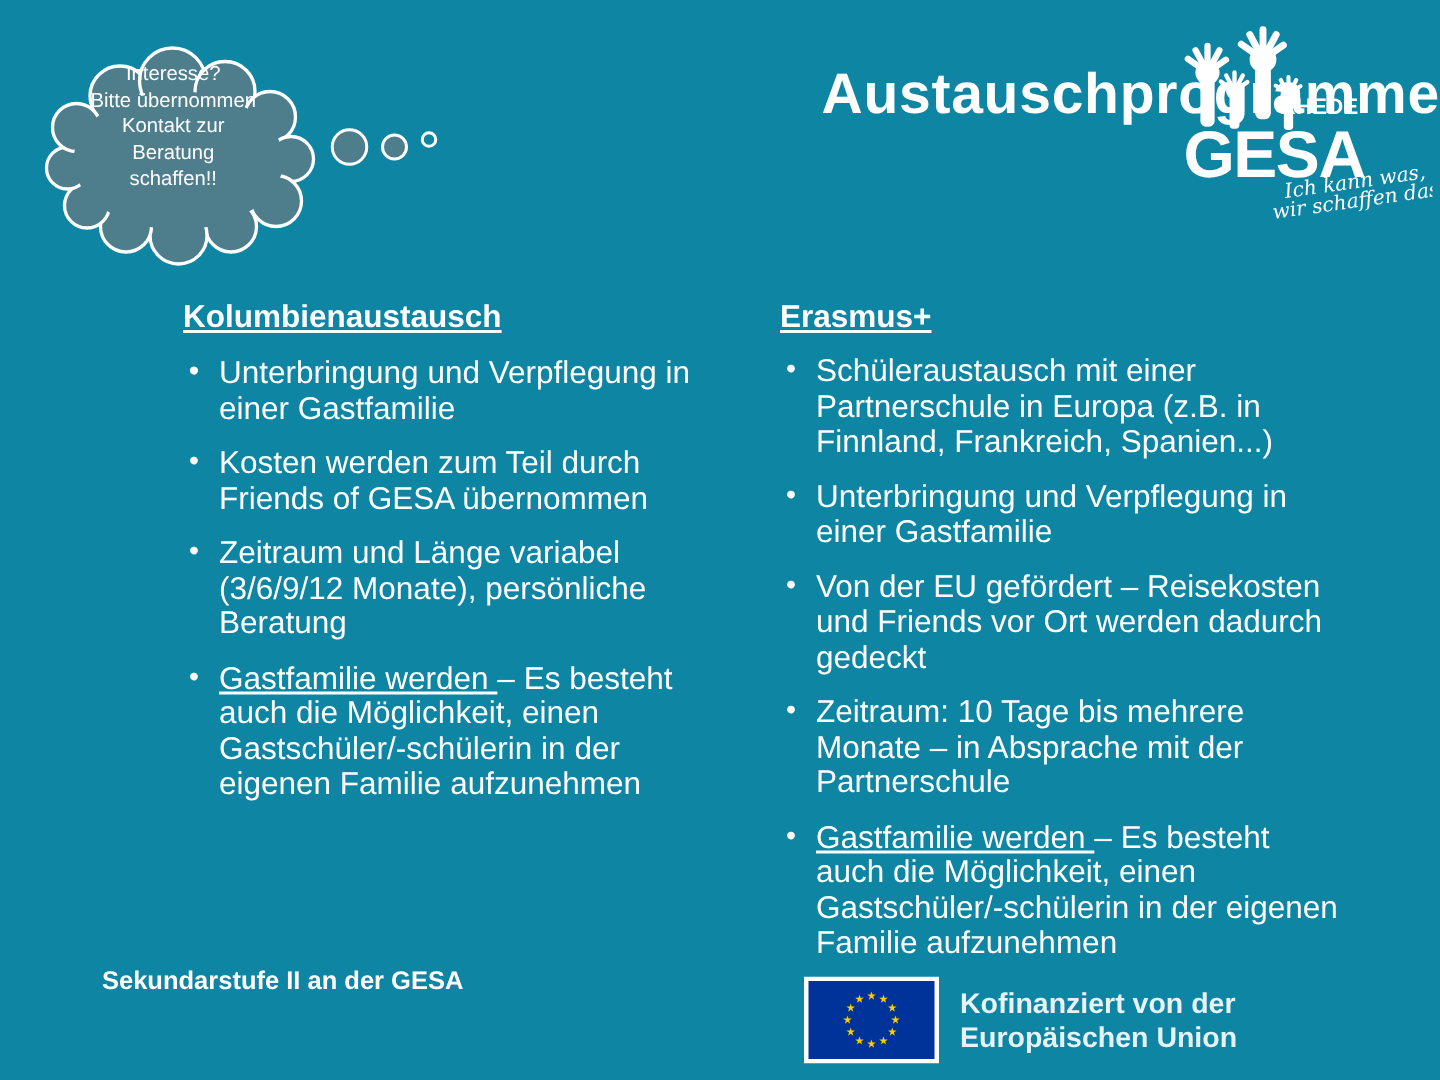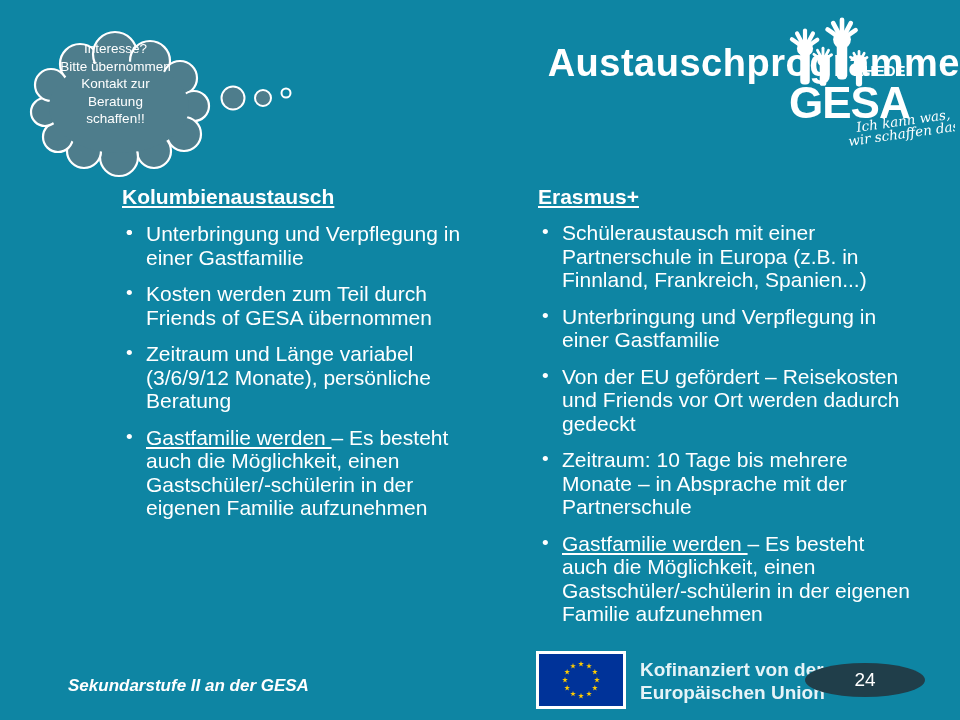--- a/index.html
+++ b/index.html
@@ -14,36 +14,36 @@
     text-align: right; font-size: 38px; font-weight: bold; letter-spacing: .5px;
   }
   .cloud-svg { position: absolute; left: 18px; top: 28px; }
   .cloud-text {
     position: absolute; left: 28px; top: 40px; width: 175px;
     text-align: center; font-size: 13.5px; line-height: 17.5px;
   }
   .trail-svg { position: absolute; left: 215px; top: 78px; }
   .logo-svg { position: absolute; left: 783px; top: 6px; }
 
-  .columns { position: absolute; top: 185px; left: 122px; display: flex; gap: 18px; }
+  .columns { position: absolute; top: 200px; left: 122px; display: flex; }
   .col { width: 350px; }
   .col.right { width: 372px; margin-left: 48px; }
   .col-heading {
     font-size: 21px; font-weight: bold; text-decoration: underline;
     margin: 0 0 12px 0;
   }
   ul.bullets { list-style: none; margin: 0; padding: 0; }
   li.bullet {
     position: relative; padding-left: 24px; margin-bottom: 13px;
     font-size: 21px; line-height: 23.5px;
   }
   li.bullet .marker { position: absolute; left: 4px; top: -1px; font-size: 19px; }
   .u-part { text-decoration: underline; }
 
-  .footer-left { position: absolute; left: 68px; top: 676px; font-size: 17px; font-weight: bold; font-style: italic; }
+  .footer-left { position: absolute; left: 68px; top: 644px; font-size: 17px; font-weight: bold; }
   .eu-flag-svg { position: absolute; left: 536px; top: 651px; }
   .eu-label {
     position: absolute; left: 640px; top: 658px;
     font-size: 19px; font-weight: bold; line-height: 23px; color: #e6f3f7;
   }
   .page-ellipse {
     position: absolute; left: 805px; top: 663px; width: 120px; height: 34px;
     border-radius: 50%; background: #203e4a;
     display: flex; align-items: center; justify-content: center; font-size: 19px;
   }
@@ -183,17 +183,14 @@
     <use href="#star" x="29" y="29"></use>
     <use href="#star" x="31.14" y="21"></use>
     <use href="#star" x="37" y="15.1"></use>
   </svg>
 
   <div class="eu-label">
     <div>Kofinanziert von der</div>
     <div>Europäischen Union</div>
   </div>
 
-  <div class="page-ellipse">
-    <span>24</span>
-  </div>
 
 </div>
 
 </body></html>

